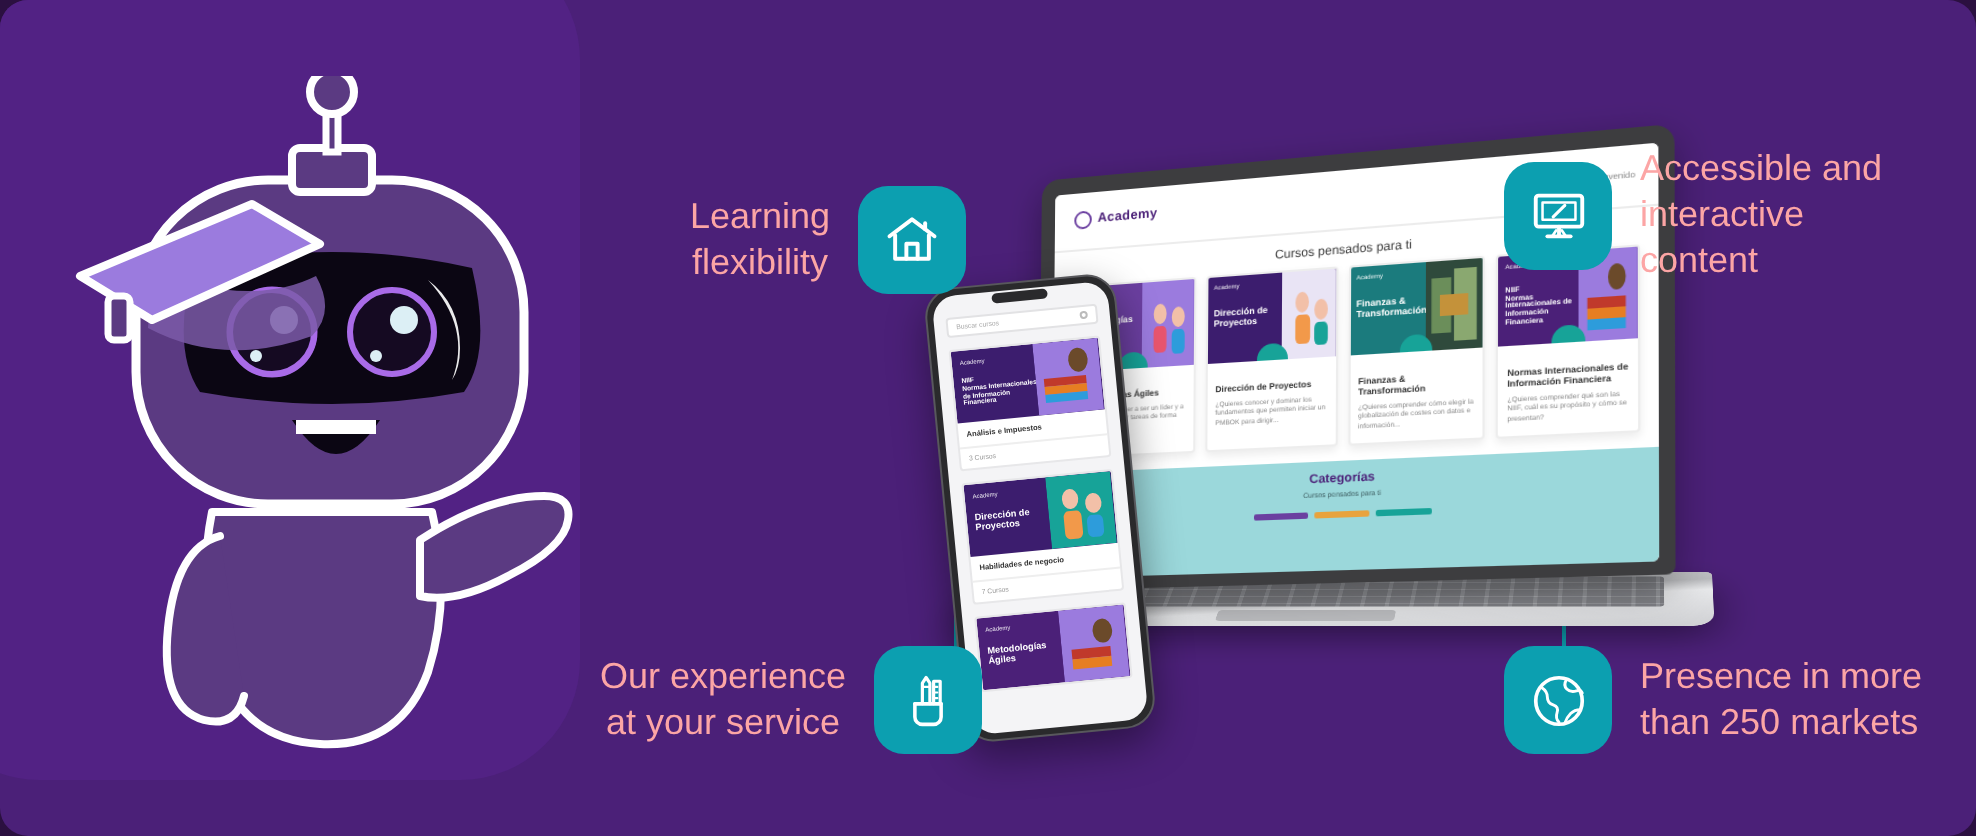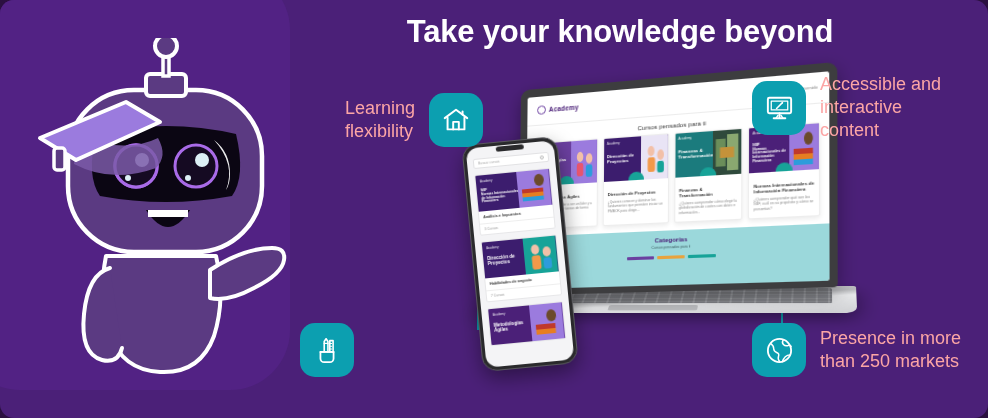--- a/index.html
+++ b/index.html
@@ -46,21 +46,21 @@
     flex:0 0 auto;
   }
   .feat-label {
     color:#fca5a5;
     font-size:18px;
     font-weight:normal;
     line-height:1.28;
     white-space:pre-line;
   }
   .feature.right .feat-label { margin-left:14px; text-align:left; }
-  .feature.left  .feat-label { margin-right:14px; text-align:left; }
+  .feature.left  .feat-label { margin-right:14px; text-align:center; }
 
   #f-learning   { left:345px; top:93px;  }
   #f-accessible { left:752px; top:73px;  }
   #f-experience { left:300px; top:323px; }
   #f-presence   { left:752px; top:323px; }
 
   
   .conn { position:absolute; background:#0C9FB0; }
   .conn.v { width:2px; }
   .conn.h { height:2px; }
@@ -211,21 +211,20 @@
     <circle cx="170" cy="140" r="3" fill="#DCEFF5"></circle>
 
     <path d="M128 172 q22 34 44 0 z" fill="#0B0613"></path>
     <path d="M130 172 h40 v7 h-40 z" fill="#ffffff"></path>
 
     <path d="M58 98 q50 18 82 2 q10 18 -2 30 q-44 16 -82 -4 z" fill="#7B5AA8" opacity=".85"></path>
     <path d="M22 100 L108 64 L142 84 L58 122 Z" fill="#9B7BDE" stroke="#ffffff" stroke-width="4" stroke-linejoin="round"></path>
     <rect x="36" y="110" width="11" height="22" rx="3" fill="#5B3A82" stroke="#ffffff" stroke-width="3.5"></rect>
   </svg>
 
-  <div class="headline">Take your knowledge beyond</div>
 
   <div class="conn v" style="left:477px; top:148px; height:58px;"></div>
   <div class="conn h" style="left:477px; top:204px; width:18px;"></div>
 
   <div class="conn v" style="left:781px; top:128px; height:96px;"></div>
   <div class="conn h" style="left:718px; top:222px; width:65px;"></div>
 
   <div class="conn v" style="left:477px; top:256px; height:74px;"></div>
   <div class="conn h" style="left:477px; top:256px; width:20px;"></div>
 
@@ -432,20 +431,22 @@
         <path d="M10 27 h12"></path>
         <path d="M12.5 27 L14.5 24 M19.5 27 L17.5 24" stroke-width="1.4"></path>
       </svg>
     </div>
     <div class="feat-label">Accessible and
 interactive
 content</div>
   </div>
 
   <div class="feature left" id="f-experience">
+    <div class="feat-label">Our experience
+at your service</div>
     <div class="feat-icon">
       <svg width="30" height="30" viewBox="0 0 32 32" fill="none" stroke="#ffffff" stroke-width="1.9" stroke-linejoin="round" stroke-linecap="round">
         <path d="M9 18 h14 v7 a4 4 0 0 1 -4 4 h-6 a4 4 0 0 1 -4 -4 z"></path>
         <path d="M9 18 h14"></path>
         <path d="M13 18 V7 L15 4 L17 7 V18" stroke-width="1.7"></path>
         <path d="M13 9 h4" stroke-width="1.3"></path>
         <path d="M19 18 V6 h3.5 V18" stroke-width="1.7"></path>
         <path d="M19 9 h2 M19 12 h2 M19 15 h2" stroke-width="1.1"></path>
       </svg>
     </div>

